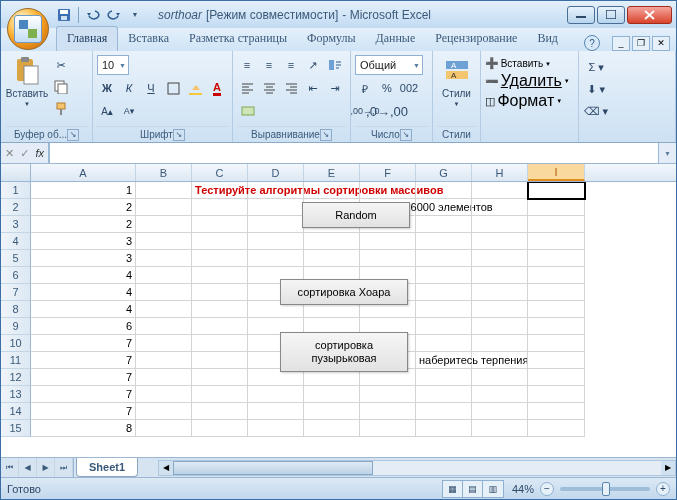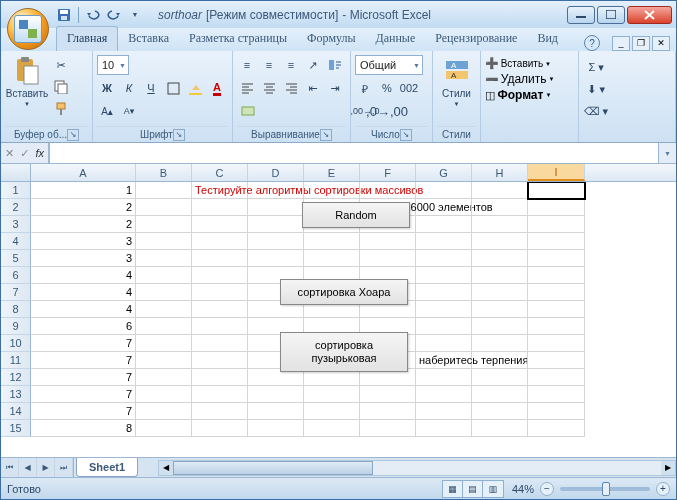--- a/index.html
+++ b/index.html
@@ -63,21 +63,21 @@
 .corner { width:30px; border-right:1px solid #9bb7d3; background:linear-gradient(#eef4fa,#d6e4f0);}
 .colh { border-right:1px solid #c4d5e6; display:flex; align-items:center; justify-content:center; font-size:11px; color:#3b5a7a;}
 .colh.sel { background:#f9d99e; border-bottom:2px solid #e08b1c; color:#b05e0b;}
 .grid-scroll { flex:1; overflow:auto; position:relative;}
 .grid-rows { position:relative;}
 .grow { display:flex; height:17px;}
 .rowh { width:30px; background:linear-gradient(90deg,#eef4fa,#dde8f3); border-right:1px solid #9bb7d3; border-bottom:1px solid #c4d5e6; display:flex; align-items:center; justify-content:center; font-size:11px; color:#3b5a7a;}
 .cell { border-right:1px solid #d4d4d4; border-bottom:1px solid #d4d4d4; padding:0 3px; display:flex; align-items:center; font-size:11px; overflow:visible; white-space:nowrap;}
 .cell.num { justify-content:flex-end;}
 .cell.active { outline:2px solid #000; outline-offset:-1px; z-index:2;}
-.red-bold { color:#d00000; font-weight:normal;}
+.red-bold { color:#d00000; font-weight:bold;}
 .sheet-btn { position:absolute; background:linear-gradient(#f5f5f5,#e2e2e2); border:1px solid #888; padding:6px 10px; font-size:11px; text-align:center; box-shadow:1px 1px 2px rgba(0,0,0,.2); z-index:3;}
 
 
 .sheet-tabs { height:20px; background:#d6e4f1; border-top:1px solid #9bb7d3; display:flex; align-items:center;}
 .navbtns { display:flex; border-right:1px solid #9bb7d3;}
 .navbtn { width:18px; height:19px; display:flex;align-items:center;justify-content:center; font-size:8px; color:#3b5a7a; border-right:1px solid #c4d5e6;}
 .stab { height:19px; padding:0 12px; background:#fff; border:1px solid #8aa8c6; border-top:none; border-radius:0 0 4px 4px; margin-left:2px; font-size:11px; font-weight:bold; color:#3b5a7a; display:flex;align-items:center;}
 .hscroll { flex:1; margin-left:20px; height:16px; background:#e4edf6; border:1px solid #b0c8de; position:relative;}
 .hscroll .thumb{position:absolute; left:14px; width:200px; top:0; bottom:0; background:linear-gradient(#dfeaf4,#bcd2e6); border:1px solid #8aa8c6;}
 .hscroll .arr{position:absolute; width:14px; top:0; bottom:0; background:#cfe0ef; display:flex;align-items:center;justify-content:center; font-size:8px;}
@@ -347,26 +347,26 @@
     <div class="group" style="width:98px;">
       <div class="group-content">
           <div class="col" style="gap:2px; padding-top:4px;">
         <div class="row">
               <span>➕</span>
               <span style="font-size:10px;">Вставить</span>
               <span style="font-size:6px;">▼</span>
             </div>
         <div class="row">
               <span>➖</span>
-              <span style="font-size:12px;">Удалить</span>
+              <span style="font-size:16px;text-decoration:underline;">Удалить</span>
               <span style="font-size:6px;">▼</span>
             </div>
         <div class="row">
               <span>◫</span>
-              <span style="font-size:12px;font-weight:bold;">Формат</span>
+              <span style="font-size:16px;">Формат</span>
               <span style="font-size:6px;">▼</span>
             </div>
       </div>
         </div>
     </div>
 
     <div class="group" style="flex:1;">
       <div class="group-content">
           <div class="col" style="gap:2px; padding-top:4px;">
         <div class="sbtn" style="width:auto;">Σ ▾</div>

